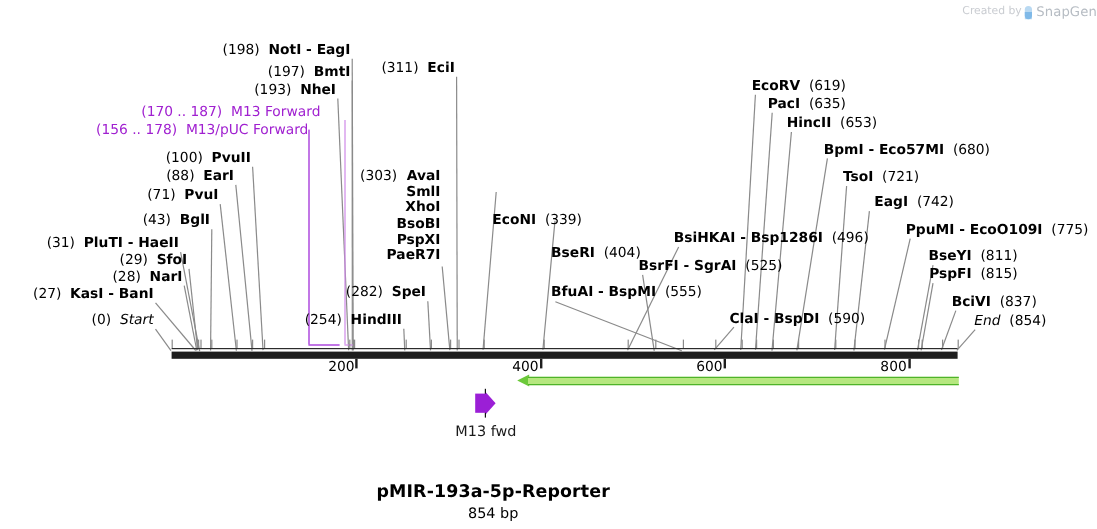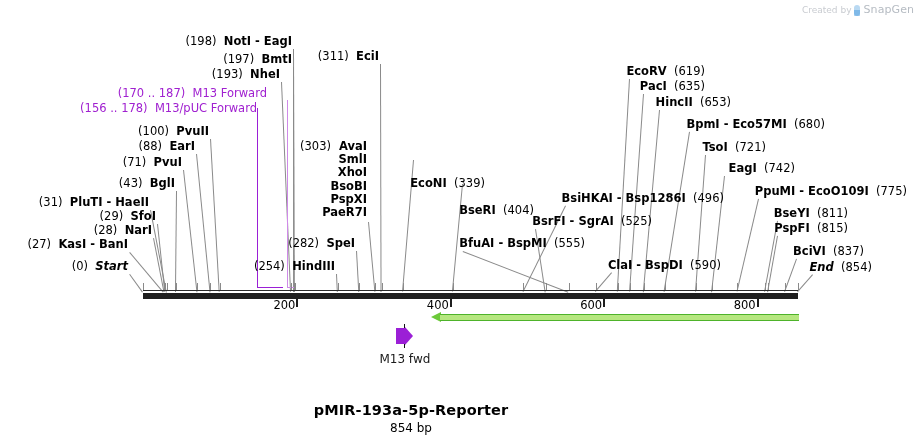--- a/index.html
+++ b/index.html
@@ -37,21 +37,21 @@
   .lbl{
     position:absolute;white-space:nowrap;
     font-size:11.5px;line-height:12px;
     color:#000;
   }
   .lbl .pos{font-weight:normal;color:#000;}
   .lbl .enz{font-weight:bold;}
   .lbl .sep{font-weight:bold;}
   .lbl.primer{color:#a020d0;}
   .lbl.primer .pos,.lbl.primer .enz{color:#a020d0;font-weight:normal;}
-  .lbl.terminal .enz{font-weight:bold;font-style:italic;}
+  .lbl.terminal .enz{font-weight:normal;font-style:italic;}
 
   
   .stack{position:absolute;white-space:nowrap;text-align:right;}
   .stack .row{font-size:11.5px;line-height:13.2px;font-weight:bold;color:#000;}
   .stack .row .pos{font-weight:normal;}
 
   
   .leader{position:absolute;transform-origin:0 0;background:#8a8a8a;height:1px;}
 
   

